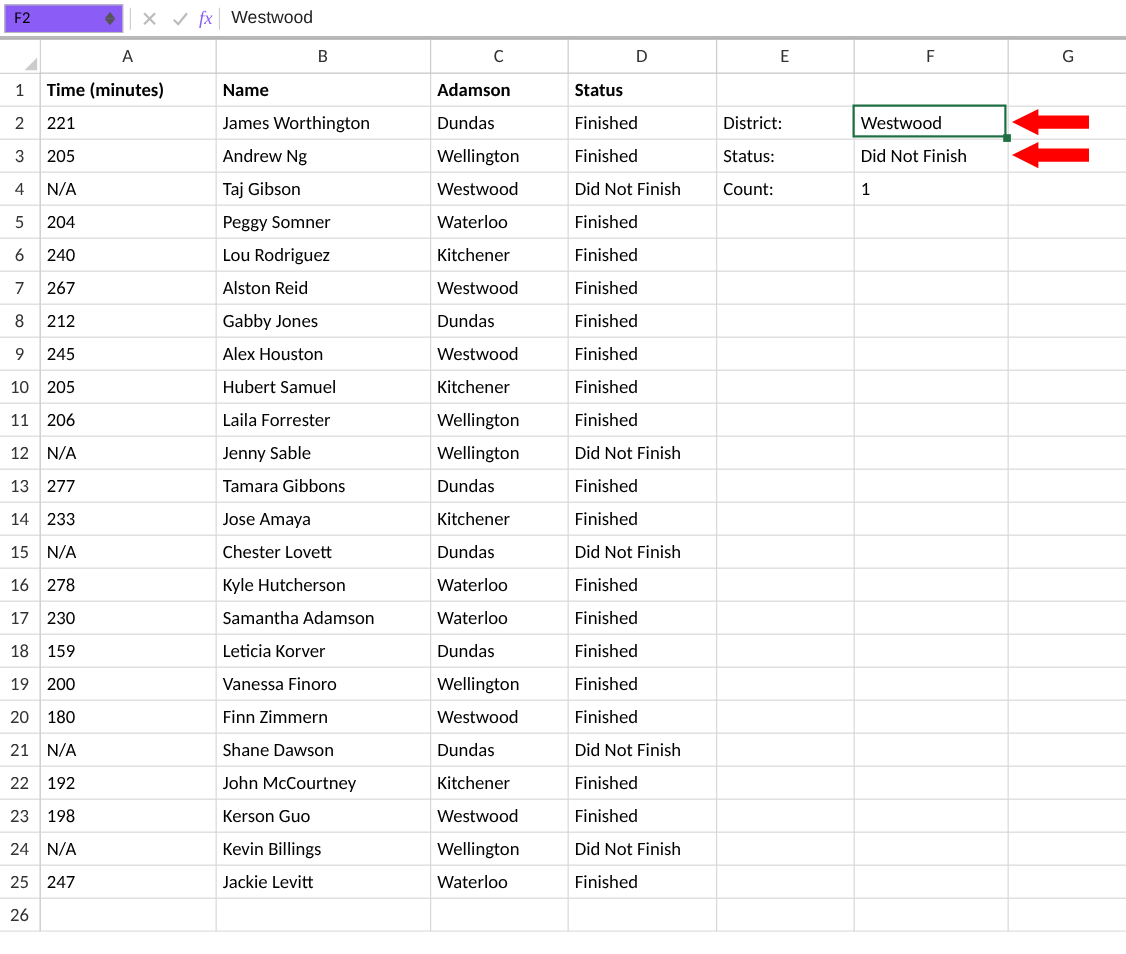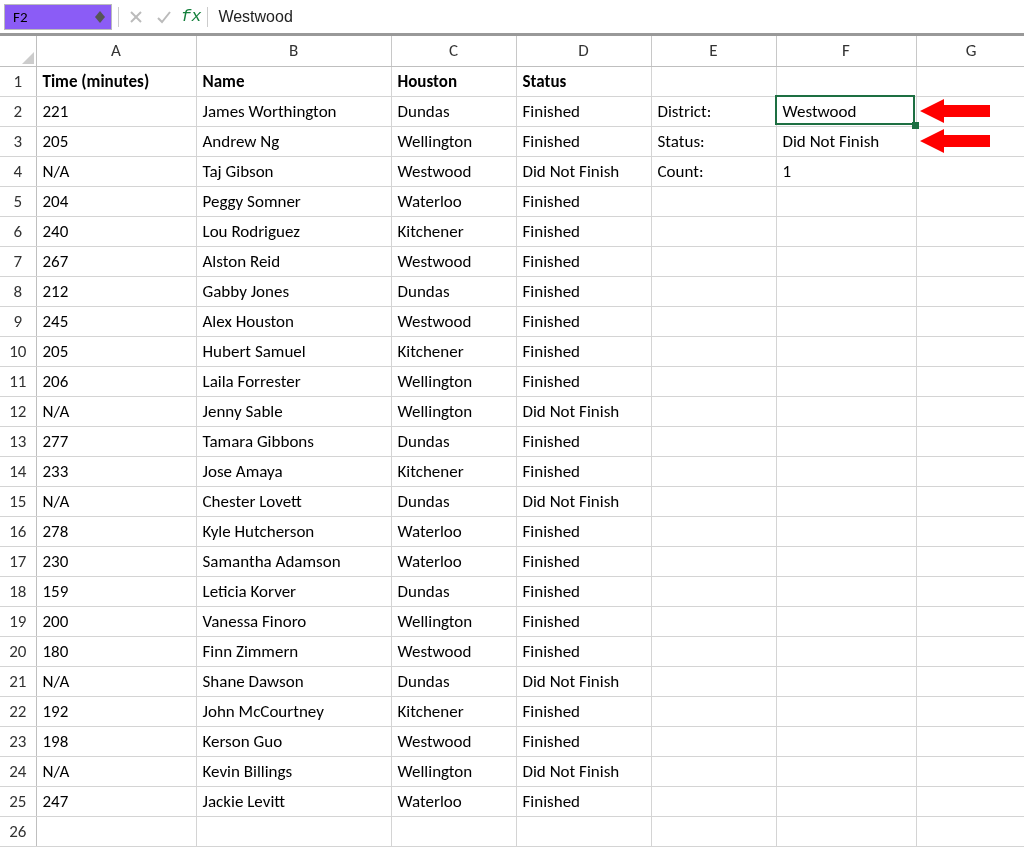--- a/index.html
+++ b/index.html
@@ -48,22 +48,22 @@
   .fb-icon {
     width: 22px;
     height: 22px;
     display: flex;
     align-items: center;
     justify-content: center;
     color: #999;
   }
   .fb-fx {
     font-style: italic;
-    font-family: Liberation Mono, monospace;
-    color: #15803d;
+    font-family: Liberation Serif, serif;
+    color: #8b5cf6;
     font-size: 17px;
     user-select: none;
   }
   .fb-input {
     flex: 1;
     border: none;
     outline: none;
     font-size: 16px;
     color: #222;
     padding-left: 4px;
@@ -213,21 +213,21 @@
       <th>E</th>
       <th>F</th>
       <th>G</th>
     </tr>
   </thead>
   <tbody id="tbody">
         <tr>
           <td class="rowhdr">1</td>
           <td class="bold">Time (minutes)</td>
           <td class="bold">Name</td>
-          <td class="bold">Houston</td>
+          <td class="bold">Adamson</td>
           <td class="bold">Status</td>
           <td></td>
           <td></td>
           <td></td>
         </tr>
         <tr>
           <td class="rowhdr">2</td>
           <td class="right">221</td>
           <td>James Worthington</td>
           <td>Dundas</td>

